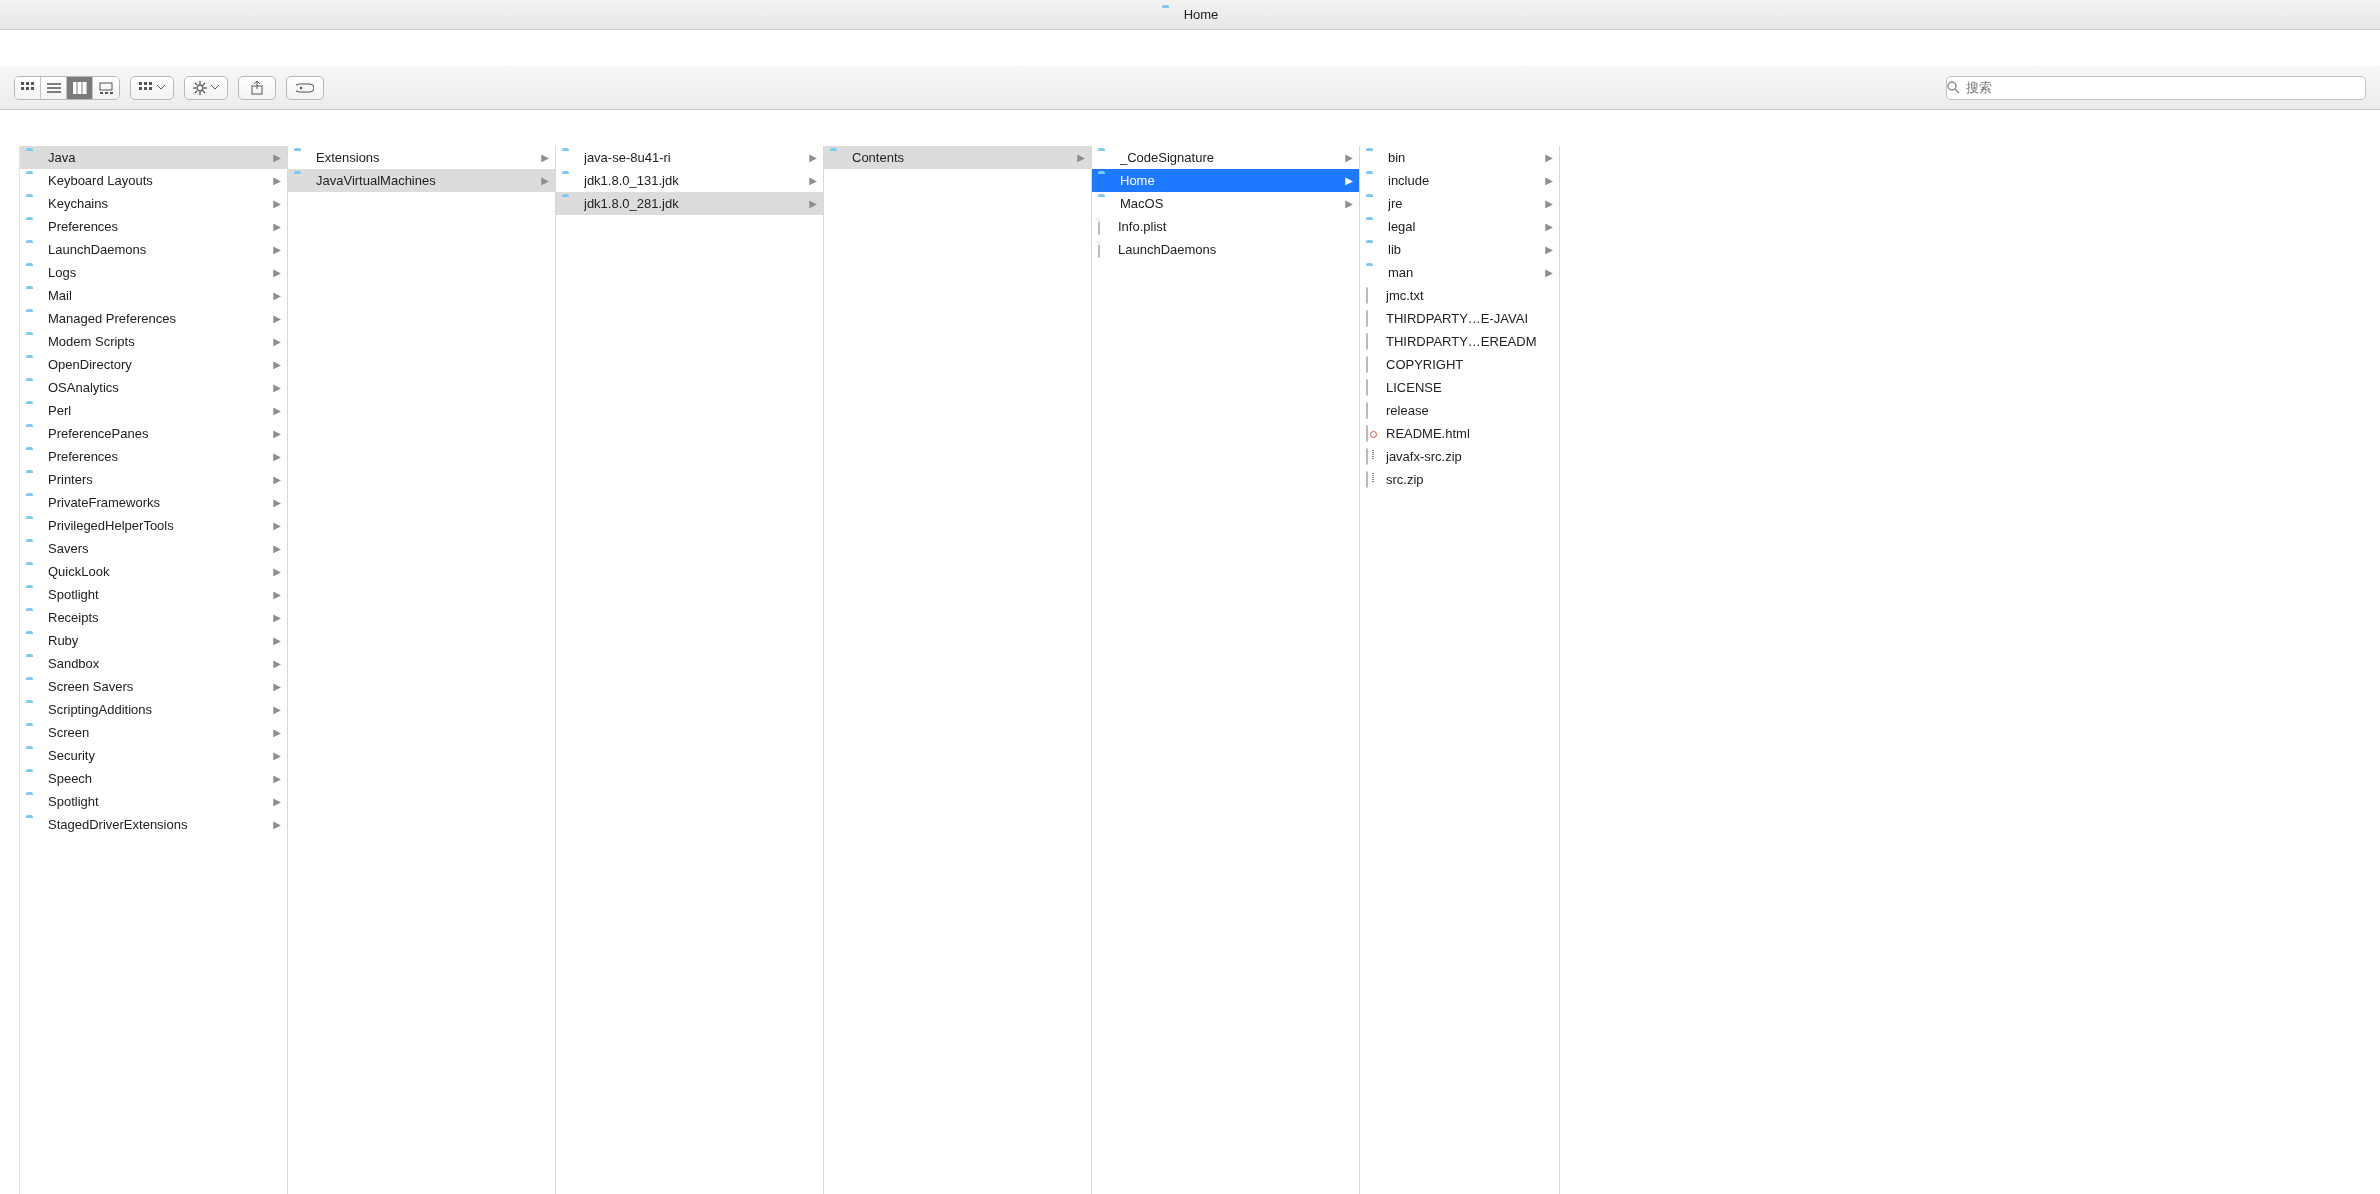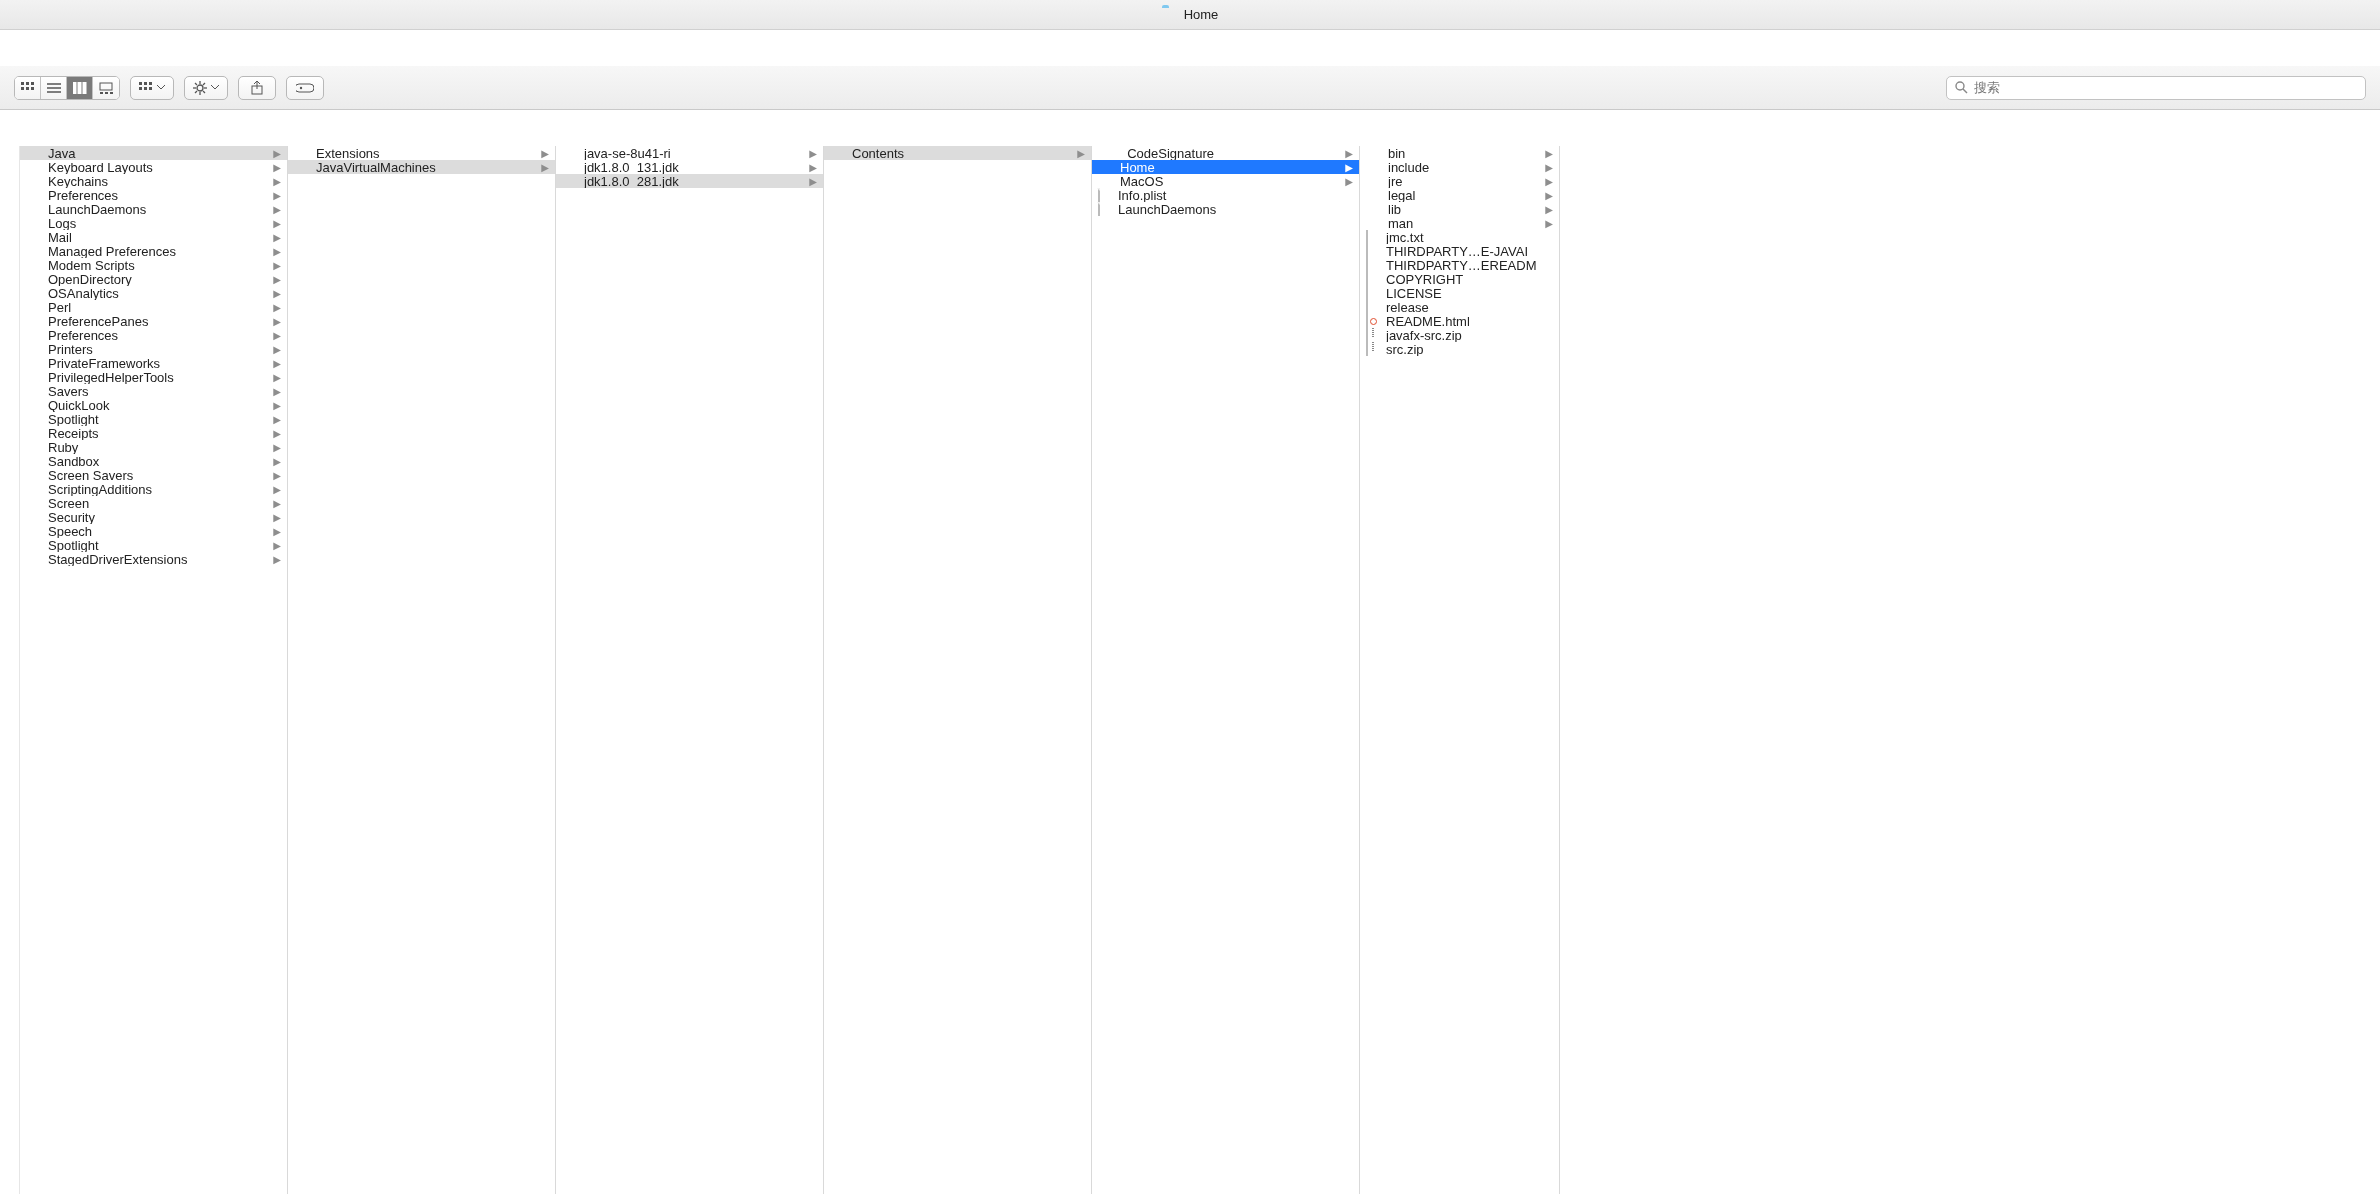--- a/index.html
+++ b/index.html
@@ -8,25 +8,25 @@
   .titlebar { height: 30px; background: linear-gradient(#f2f2f2, #e8e8e8); border-bottom: 1px solid #d0d0d0; display: flex; align-items: center; justify-content: center; }
   .titlebar-center { display: flex; align-items: center; gap: 6px; }
   .toolbar { height: 44px; background: linear-gradient(#f7f7f7, #ececec); border-bottom: 1px solid #c9c9c9; display: flex; align-items: center; padding: 0 14px; gap: 10px; }
   .tb-group { display: flex; border: 1px solid #b8b8b8; border-radius: 5px; overflow: hidden; background: #fff; height: 24px; }
   .tb-btn { width: 26px; height: 100%; display: flex; align-items: center; justify-content: center; background: linear-gradient(#ffffff,#f3f3f3); border-right: 1px solid #c2c2c2; cursor: default; }
   .tb-btn:last-child { border-right: none; }
   .tb-btn.active { background: #7a7a7a; }
   .tb-btn.active svg path, .tb-btn.active svg rect, .tb-btn.active svg circle, .tb-btn.active svg line { stroke: #fff; fill: #fff; }
   .tb-single { display: flex; align-items: center; justify-content: center; border: 1px solid #b8b8b8; border-radius: 5px; height: 24px; min-width: 38px; padding: 0 8px; background: linear-gradient(#ffffff,#f3f3f3); cursor: default; gap: 4px; }
   .spacer { flex: 1; }
-  .search { display: flex; align-items: center; border: 1px solid #c2c2c2; border-radius: 5px; height: 24px; width: 420px; padding: 0 8px; background: #fff; gap: 6px; }
+  .search { display: flex; align-items: center; border: 1px solid #c2c2c2; border-radius: 5px; height: 24px; width: 420px; padding: 0 0; background: #fff; gap: 6px; }
   .search input { border: none; outline: none; flex: 1; font-size: 13px; background: transparent; }
   .columns { flex: 1; display: flex; overflow-x: auto; background: #fff; }
   .column { border-right: 1px solid #d9d9d9; min-width: 268px; overflow-y: auto; overflow-x: hidden; }
-  .row { display: flex; align-items: center; height: 14px; padding: 0 6px 0 6px; gap: 6px; cursor: default; white-space: nowrap; overflow: hidden; }
+  .row { display: flex; align-items: center; height: 23px; padding: 0 6px 0 6px; gap: 6px; cursor: default; white-space: nowrap; overflow: hidden; }
   .row .label { flex: 1; overflow: hidden; text-overflow: ellipsis; }
   .row .chev { color: #8e8e8e; font-size: 10px; }
   .row.sel-path { background: #dcdcdc; }
   .row.selected { background: #1f79ff; color: #fff; }
   .row.selected .chev { color: #fff; }
   .icon.folder { width: 16px; height: 14px; }
   .icon.file { width: 14px; height: 16px; }
   .folder-shape { width: 16px; height: 12px; background: #7fc8ef; border-radius: 2px; position: relative; }
   .folder-shape::before { content: ""; position: absolute; top: -3px; left: 0; width: 7px; height: 3px; background: #7fc8ef; border-radius: 2px 2px 0 0; }
   .file-doc { width: 13px; height: 16px; background: #fff; border: 1px solid #bbb; border-radius: 1px; position: relative; }

